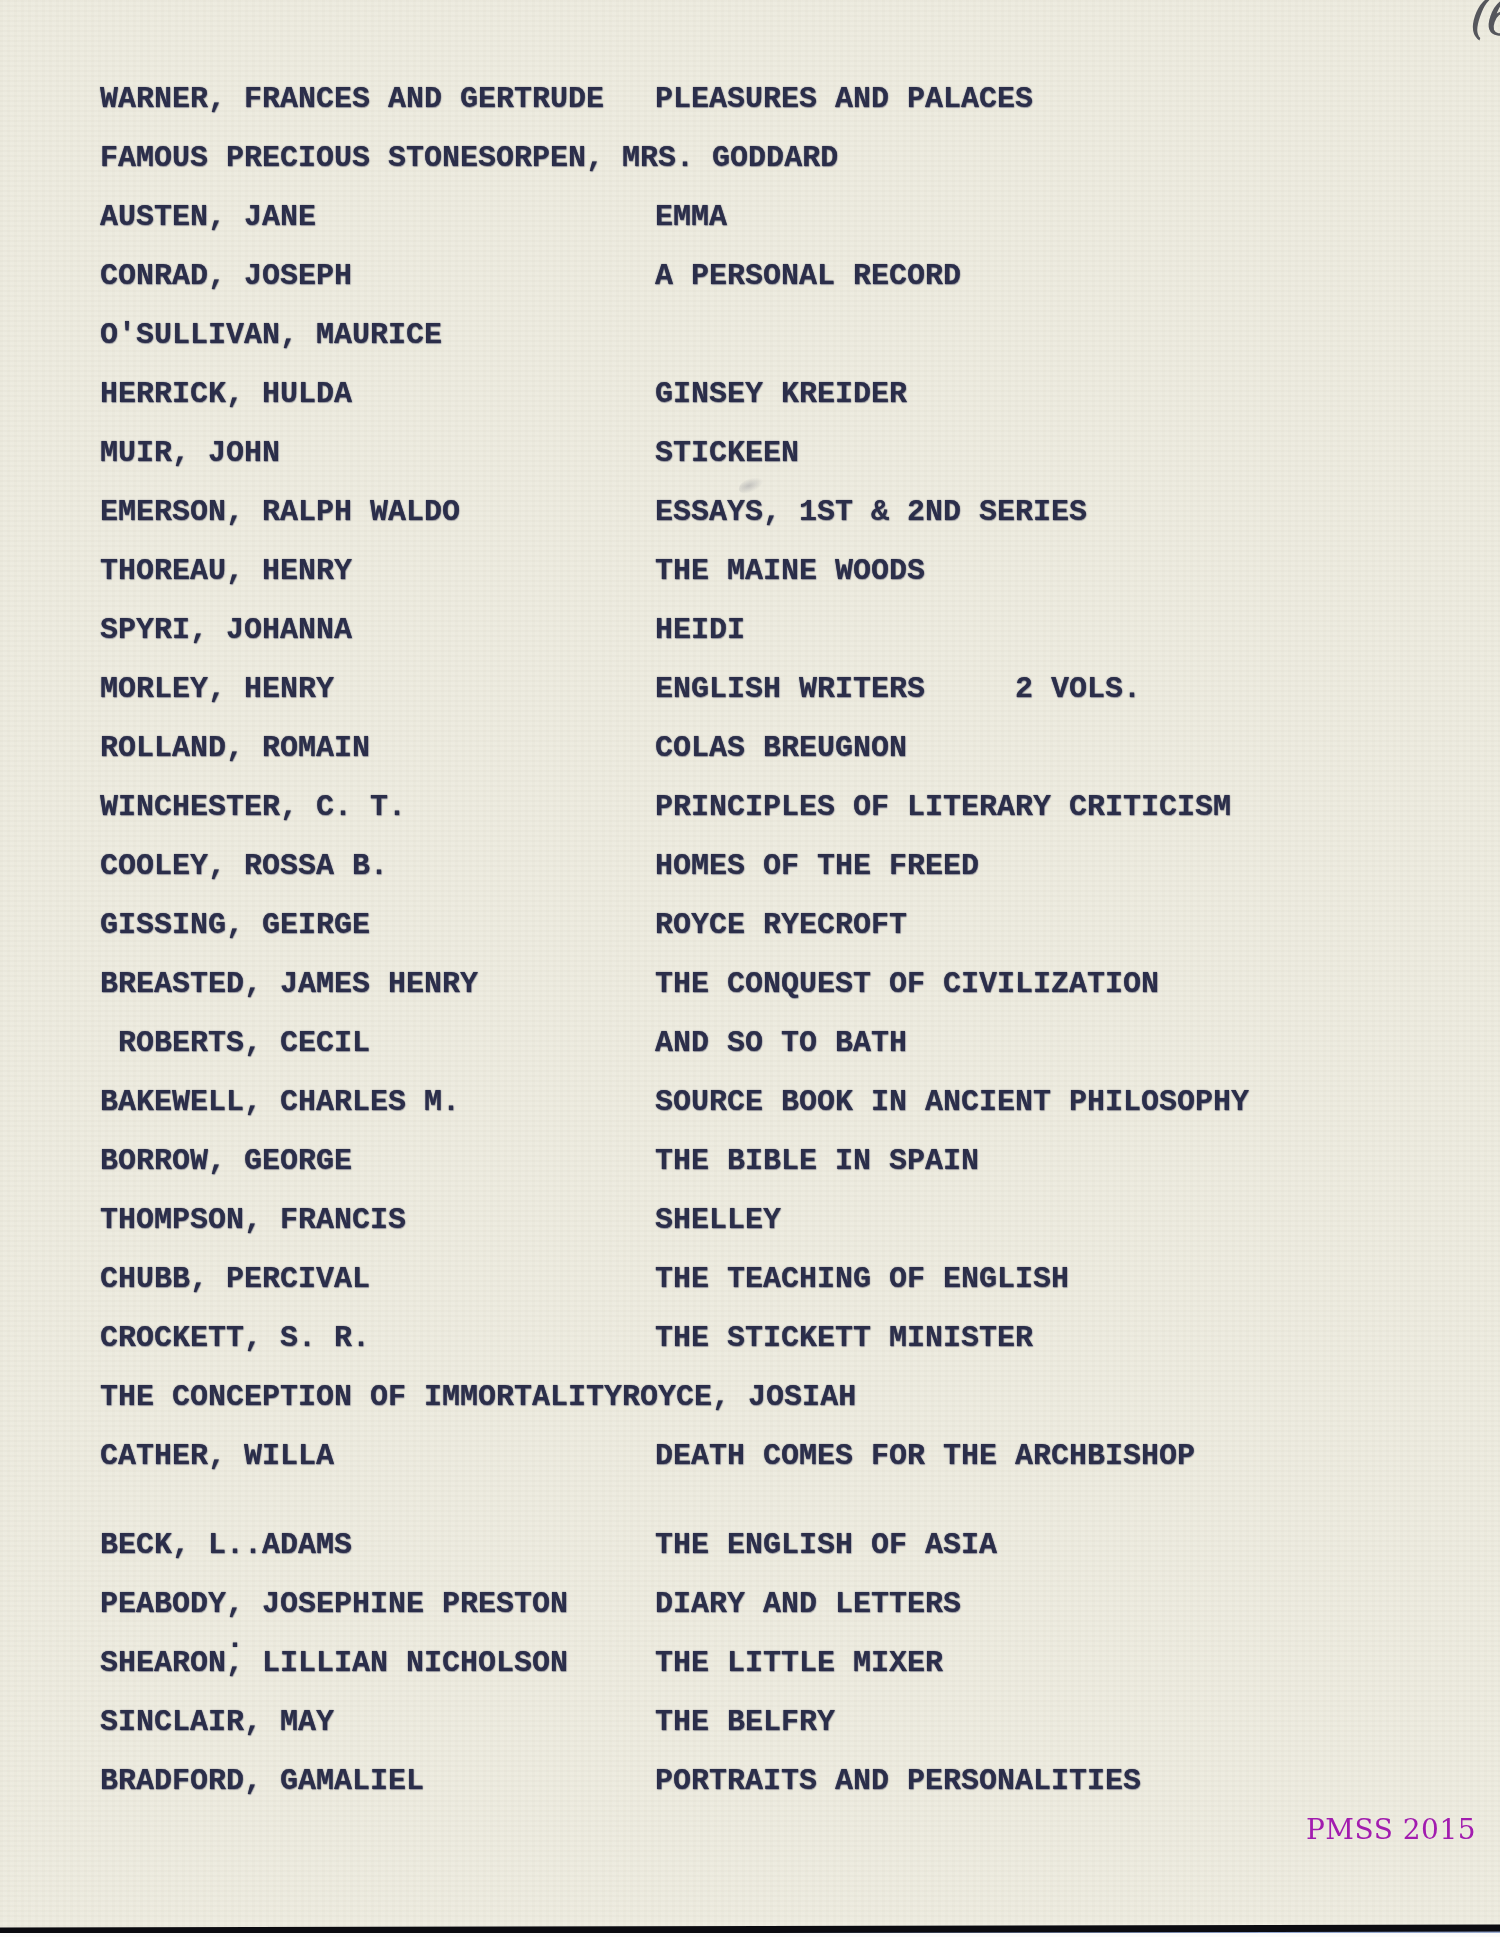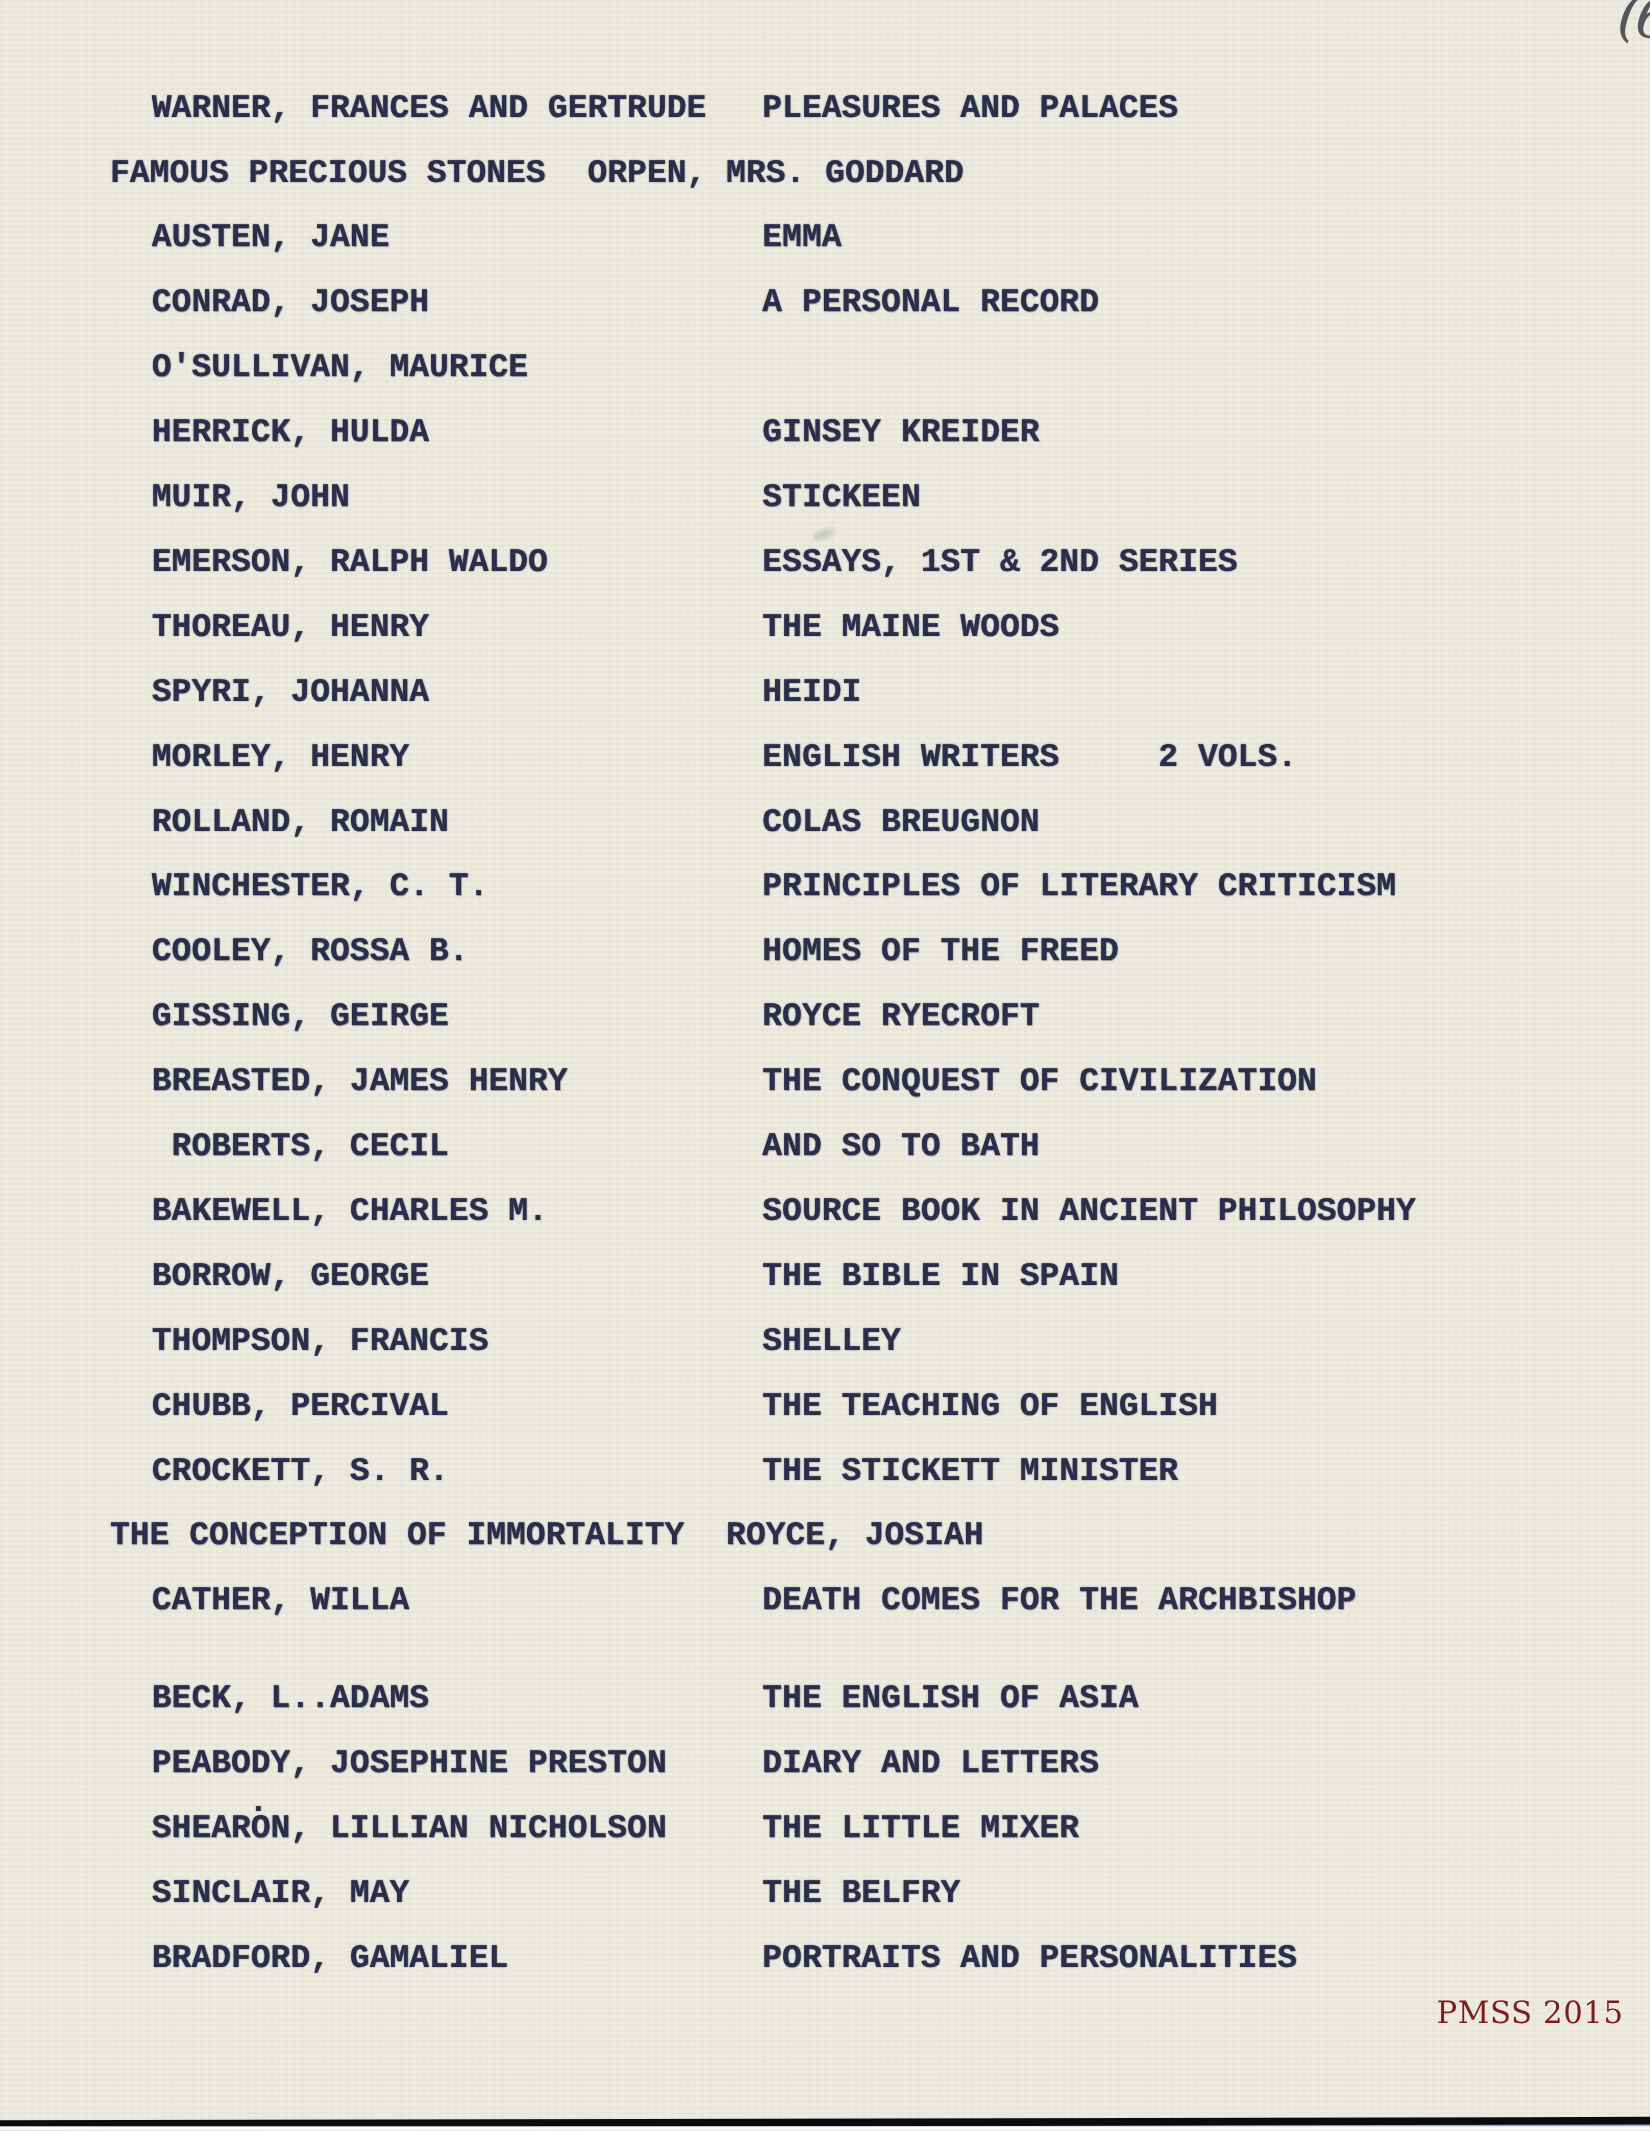--- a/index.html
+++ b/index.html
@@ -49,21 +49,20 @@
     white-space: pre;
     font-size: 30px;
     font-weight: bold;
     color: #2b2e4a;
     text-shadow: 0 0 1.3px rgba(43,46,74,0.75), 0.5px 0.5px 0.8px rgba(43,46,74,0.35);
     letter-spacing: 0;
   }
   .author {
     width: 555px;
     flex: none;
-    margin-left: 38px;
   }
   .title {
     flex: none;
   }
   .pagenum {
     position: absolute;
     top: -14px;
     right: -16px;
     font-family: "DejaVu Serif", serif;
     font-style: italic;
@@ -72,21 +71,21 @@
     transform: rotate(8deg);
     letter-spacing: -4px;
   }
   .watermark {
     position: absolute;
     left: 1306px;
     top: 1813px;
     font-family: "DejaVu Serif", serif;
     font-size: 28px;
     letter-spacing: 0.5px;
-    color: #7f1d1d;
+    color: #a21caf;
   }
   .stray-period {
     position: absolute;
     left: 226px;
     top: 1622px;
     font-size: 30px;
     font-weight: bold;
     color: #2b2e4a;
     text-shadow: 0 0 1.3px rgba(43,46,74,0.8);
   }

